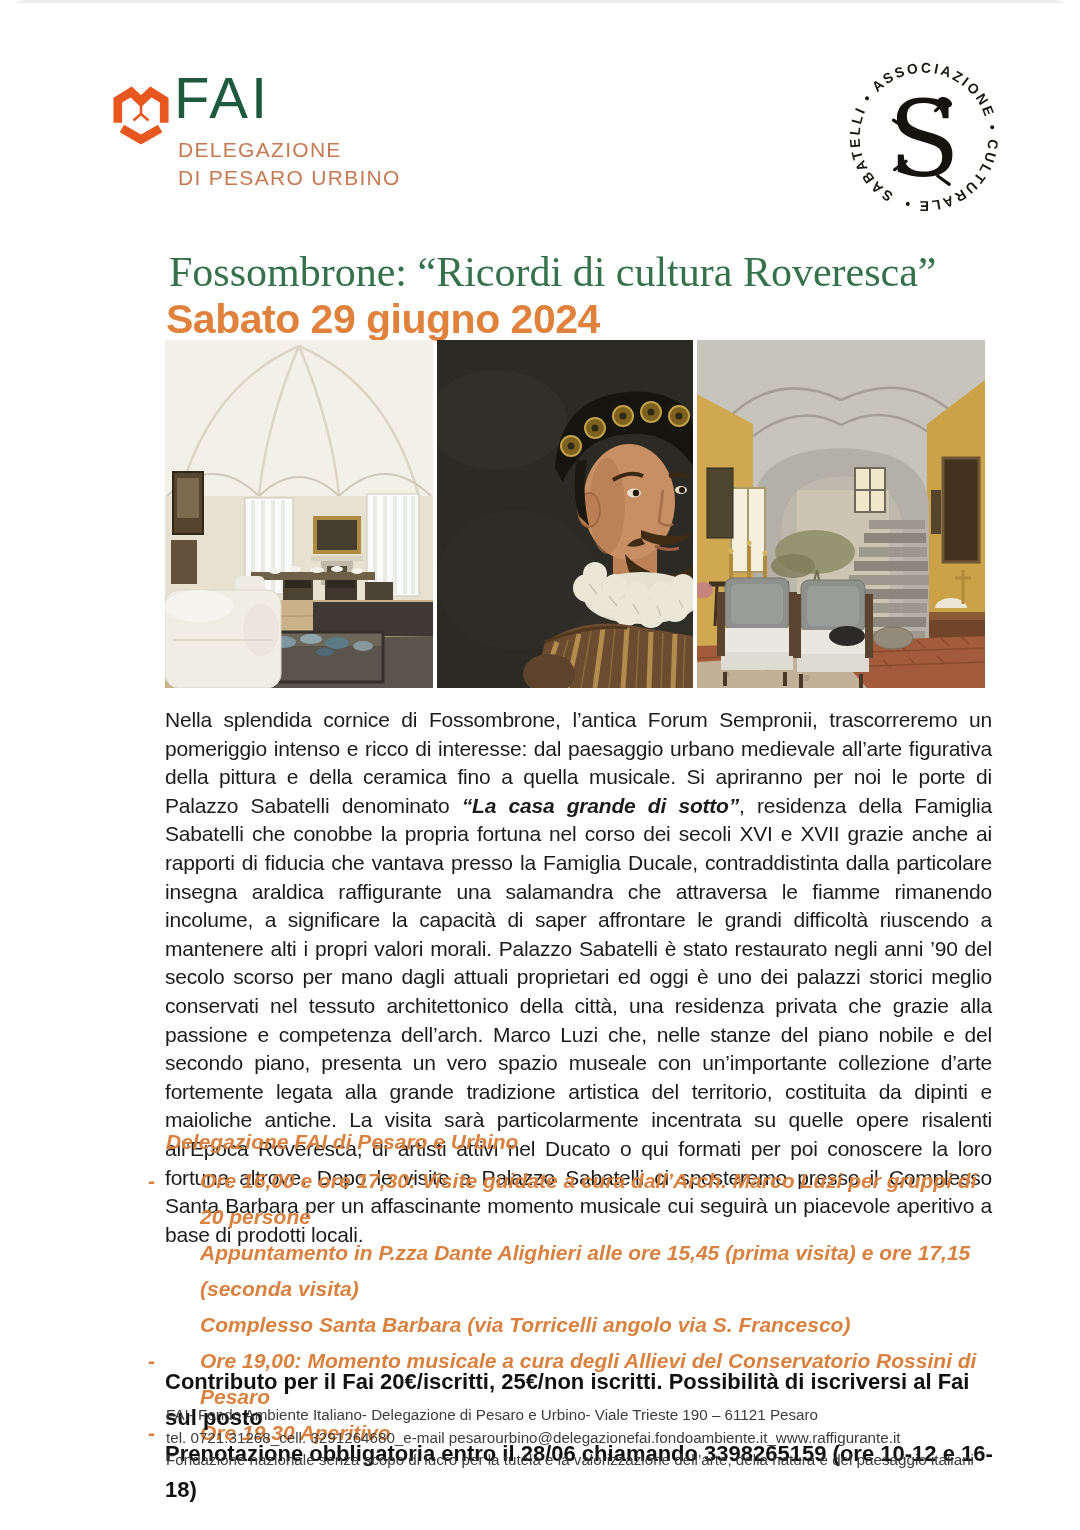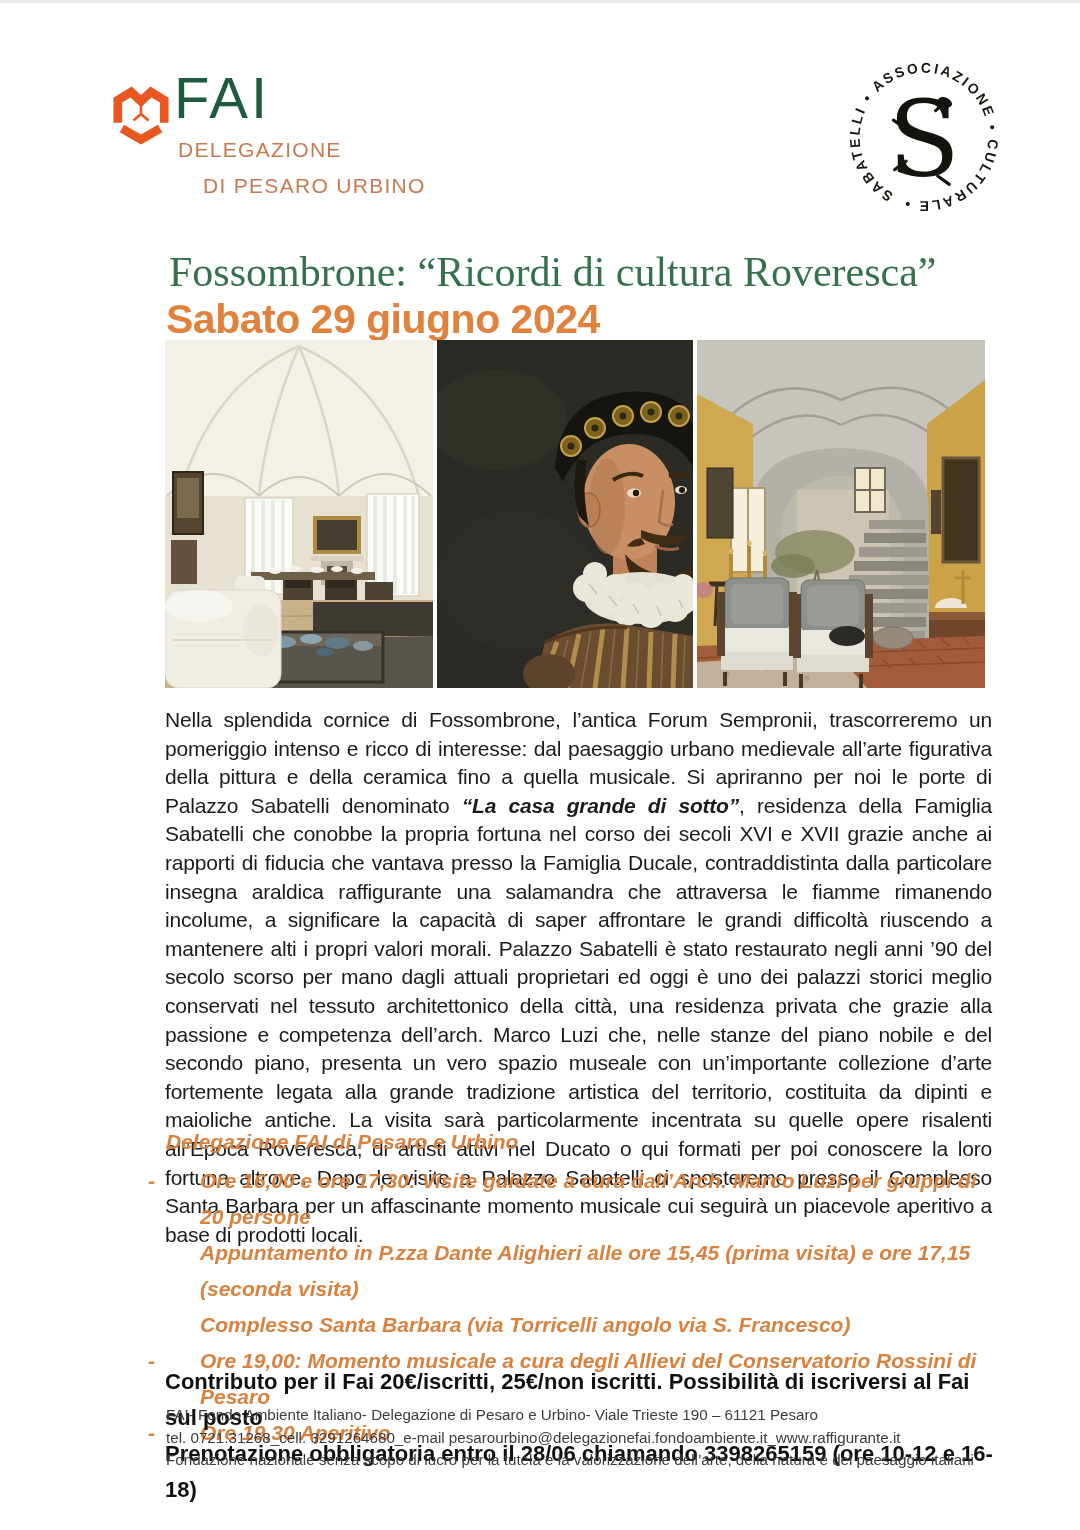--- a/index.html
+++ b/index.html
@@ -1,17 +1,17 @@
 <!DOCTYPE html>
 <html><head>
 <meta charset="utf-8">
 <style>
   html,body{margin:0;padding:0;background:#ffffff;}
   .page{position:relative;width:1080px;height:1530px;margin:0 auto;background:#ffffff;
-        font-family:"Liberation Sans",sans-serif;overflow:hidden;}
+        font-family:"Liberation Sans",sans-serif;overflow:hidden;border-radius:27px;}
   .top-edge{position:absolute;top:0;left:0;width:1080px;height:3px;background:#ececec;}
 
   
   .fai-logo{position:absolute;left:112px;top:80px;}
   .fai-icon{position:absolute;left:0;top:2px;}
   .fai-acronym{position:absolute;left:62px;top:-16px;font-size:58px;letter-spacing:3px;
                color:#1e5a3e;font-weight:400;}
   .fai-del{position:absolute;left:66px;top:56px;color:#c67a52;font-size:21px;
            letter-spacing:1.3px;line-height:27px;font-weight:500;white-space:nowrap;}
 
@@ -53,21 +53,21 @@
   <div class="top-edge"></div>
 
   <div class="fai-logo">
     <svg class="fai-icon" width="58" height="64" viewBox="0 0 100 110">
       <path d="M10,70 L10,31 L33,17 L50,33 L67,17 L90,31 L90,70" stroke="#e8571f" stroke-width="15" fill="none" stroke-linejoin="miter"></path>
       <path d="M17,80 L50,99 L83,80" stroke="#e8571f" stroke-width="15" fill="none" stroke-linejoin="miter"></path>
       <path d="M50,37 L50,55 M50,55 L37,66 M50,55 L63,66" stroke="#e8571f" stroke-width="4.5" fill="none"></path>
     </svg>
     <div class="fai-acronym">FAI</div>
     <div class="fai-del" style="top:56px;text-align:right;">DELEGAZIONE</div>
-    <div class="fai-del" style="top:92px;margin-left:25px;">DI PESARO URBINO</div>
+    <div class="fai-del" style="top:84px;">DI PESARO URBINO</div>
   </div>
 
   <div class="sab-logo">
     <svg width="158" height="158" viewBox="0 0 150 150">
       <circle cx="75" cy="75" r="74" fill="#ffffff"></circle>
       <path id="ringp" d="M75,14 a61,61 0 1,1 -0.05,0" fill="none"></path>
       <g transform="rotate(-152 75 75)">
         <text font-size="13.5" font-weight="600" fill="#19170f" style="letter-spacing:2.4px;font-family:'Liberation Sans',sans-serif;">
           <textPath href="#ringp" textLength="372" lengthAdjust="spacingAndGlyphs">SABATELLI • ASSOCIAZIONE • CULTURALE •</textPath>
         </text>

